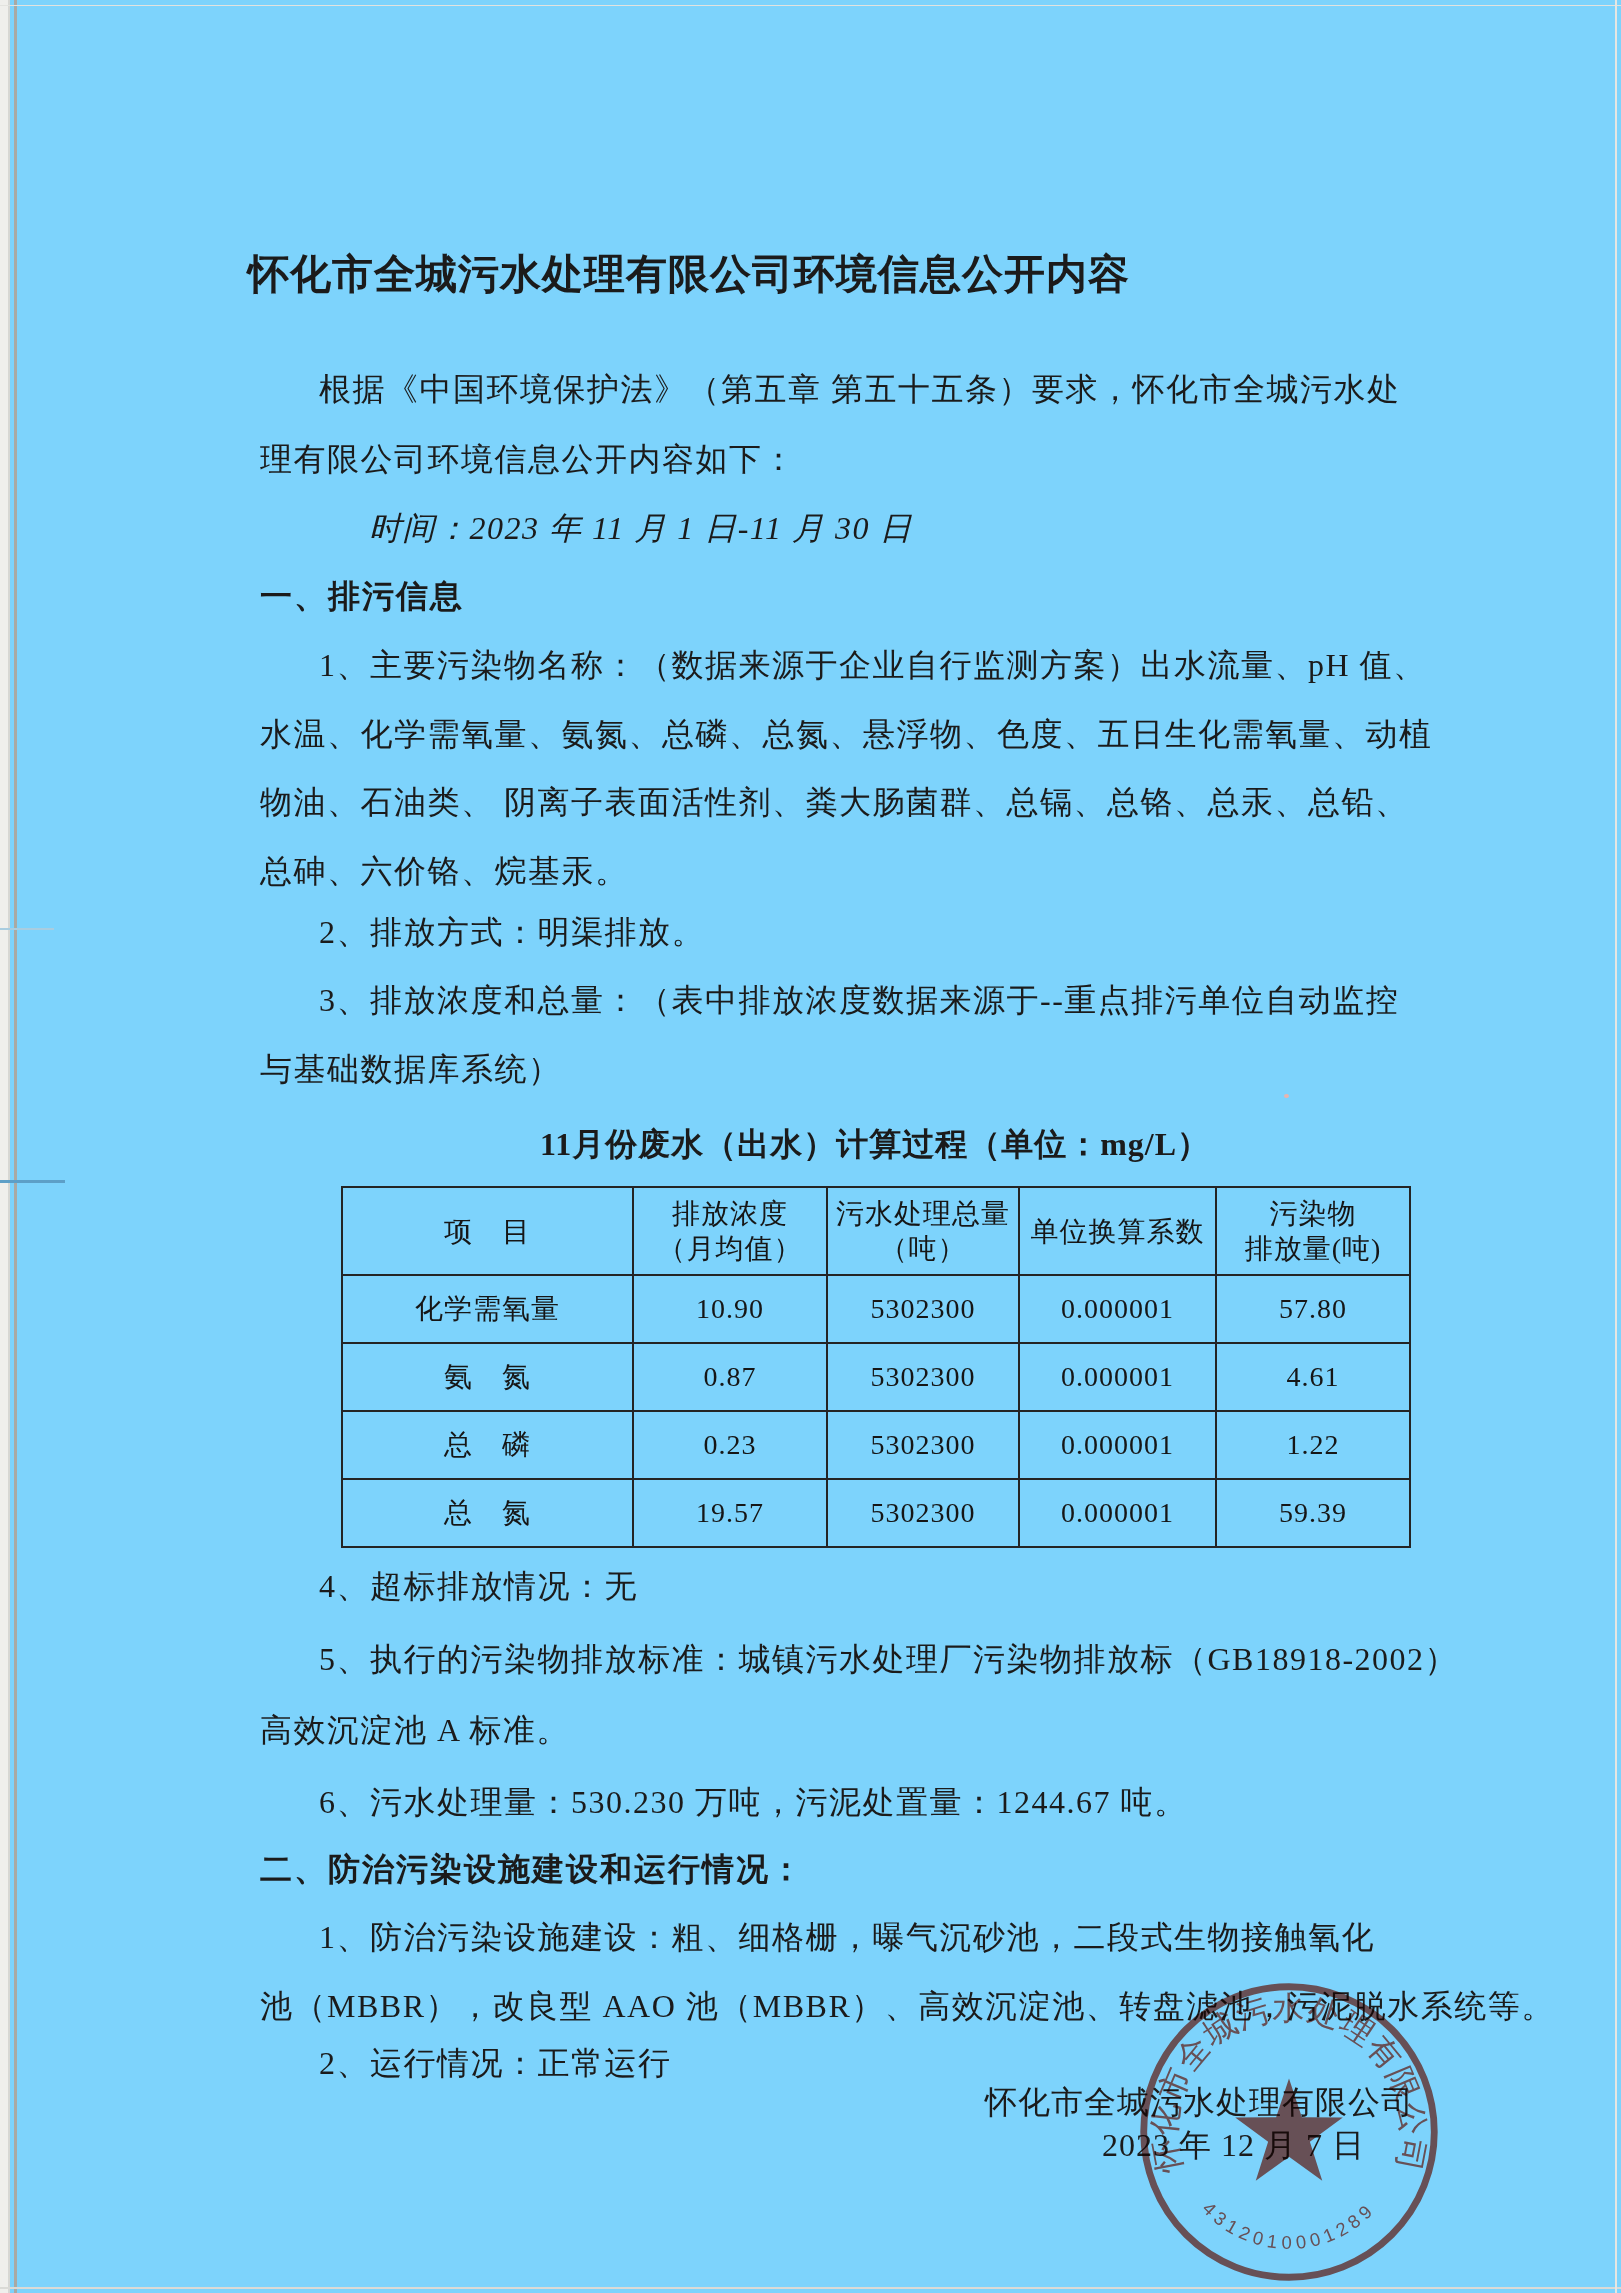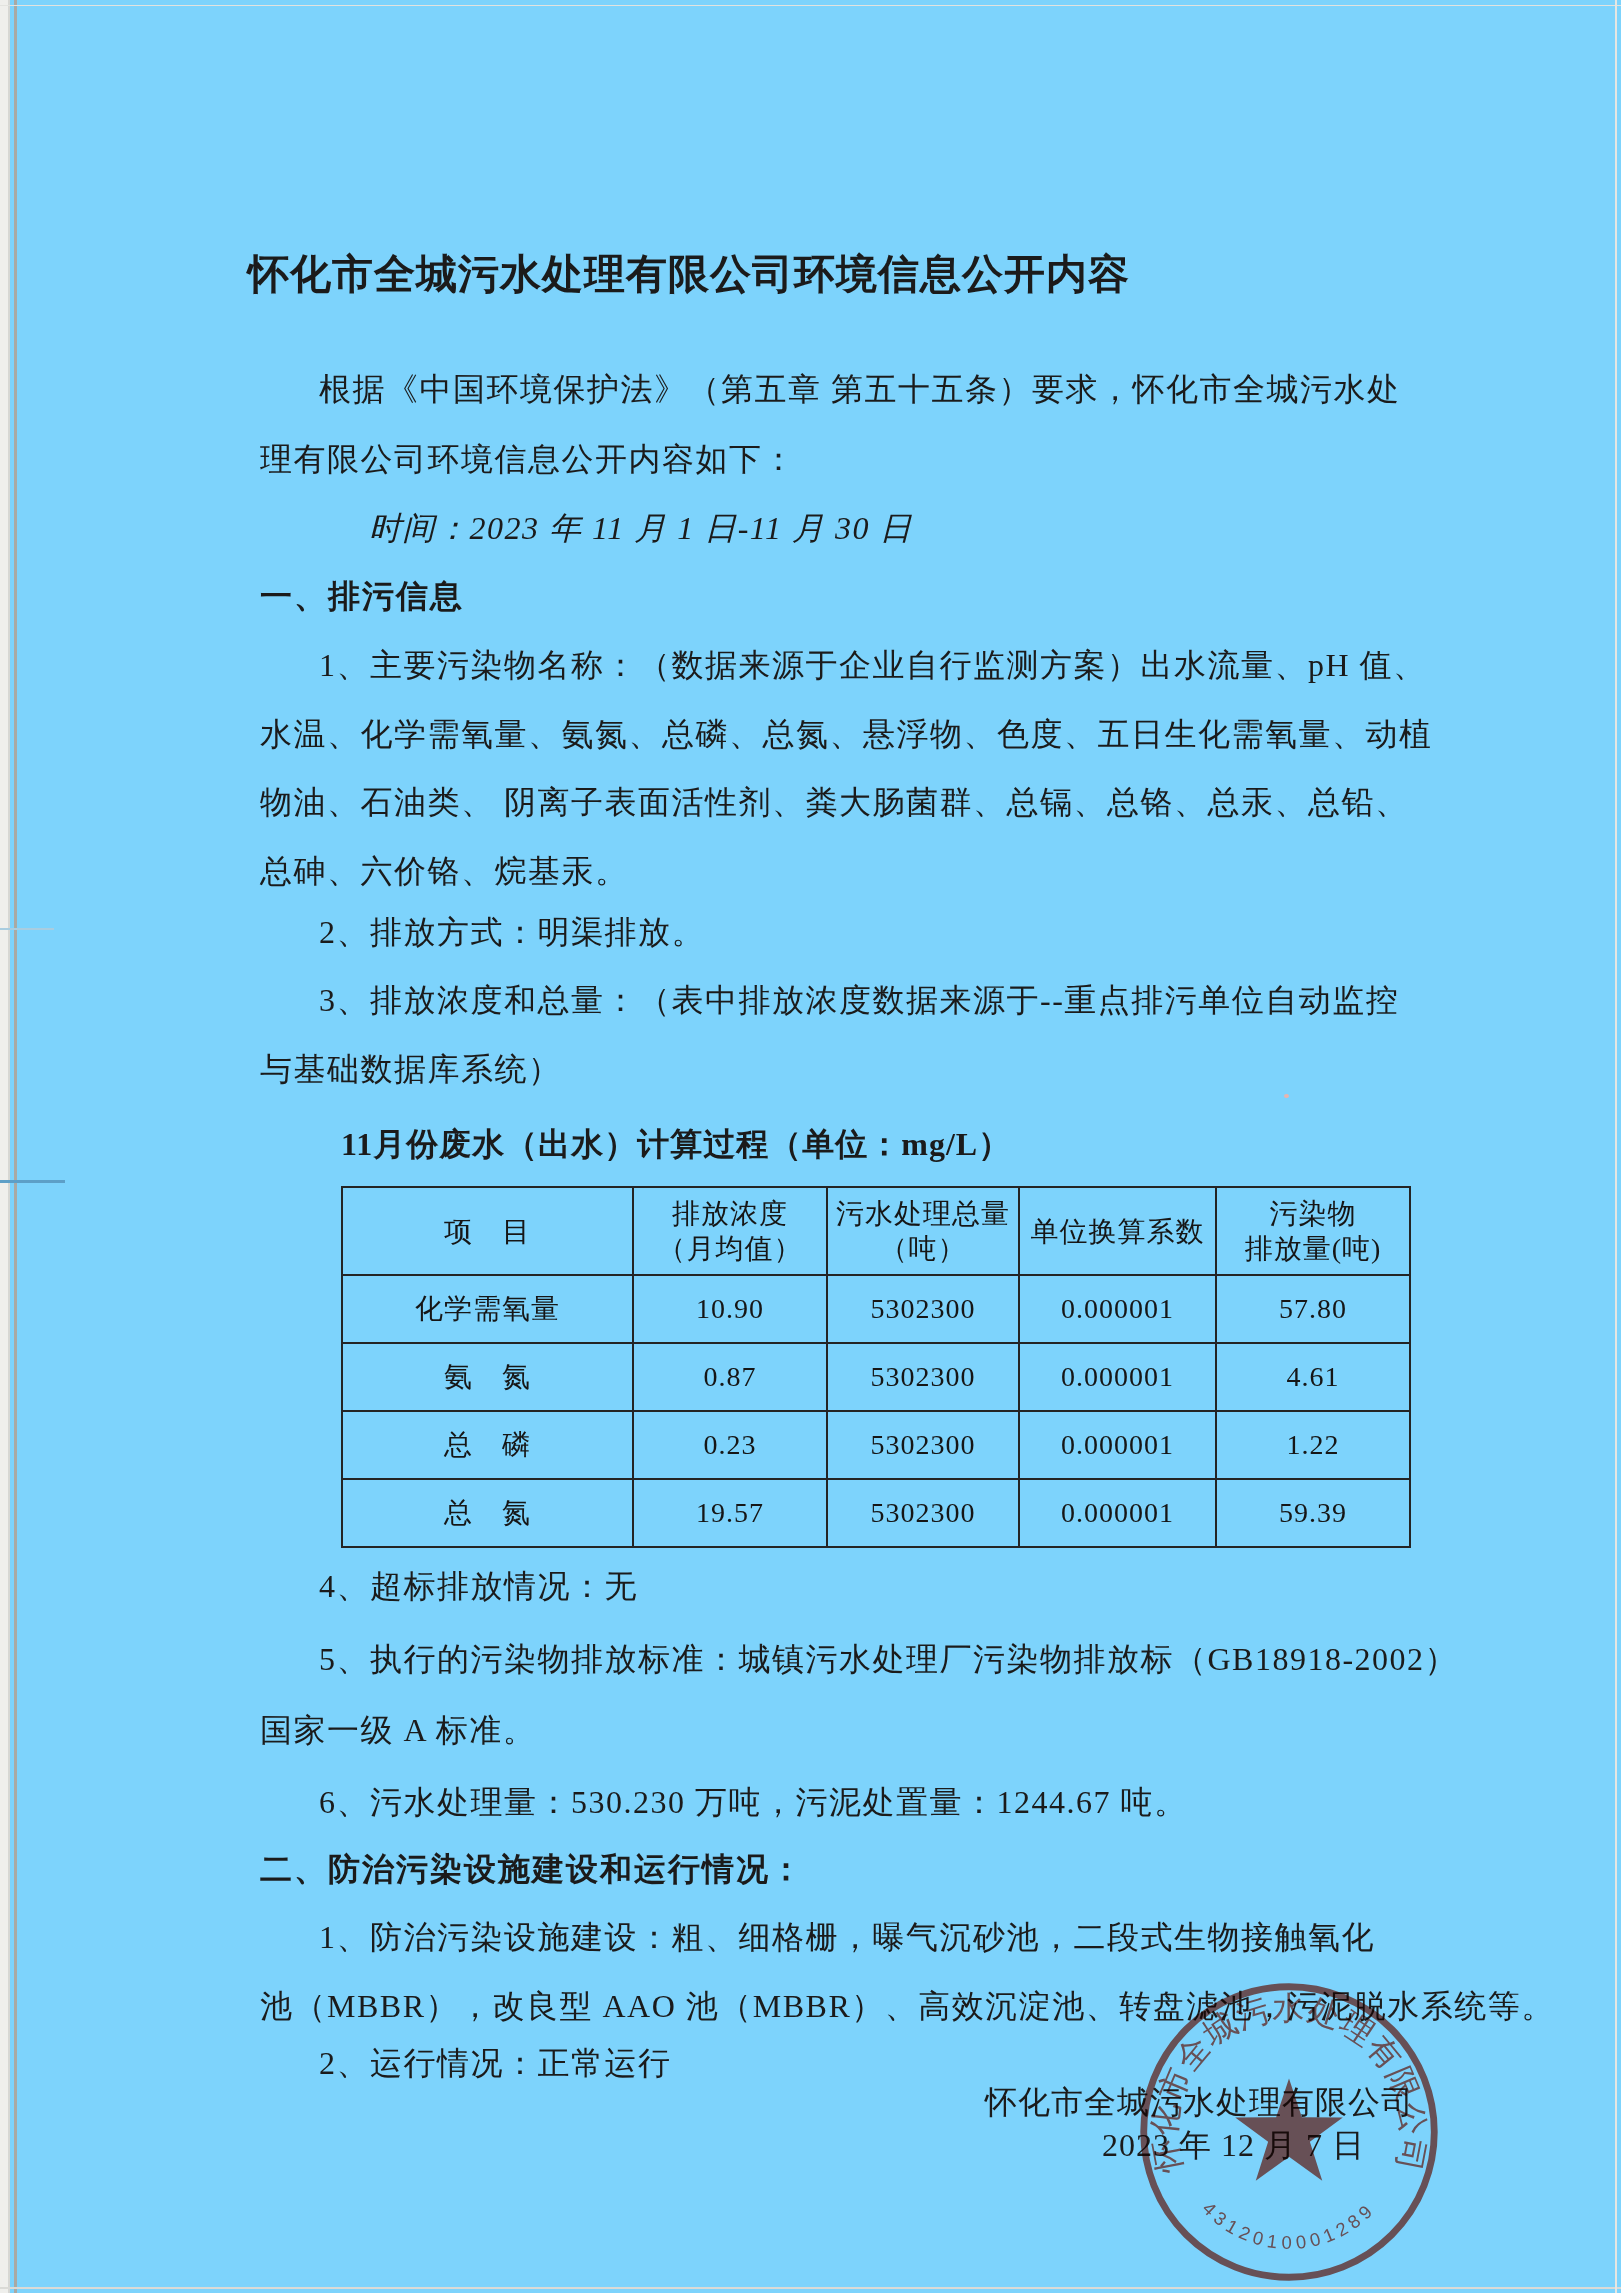--- a/index.html
+++ b/index.html
@@ -27,21 +27,21 @@
   .ind{left:319px;}
   .time{left:369px;font-style:italic;}
   .heading{font-family:"Liberation Sans","DejaVu Sans",sans-serif;font-weight:bold;letter-spacing:2px;}
   .doc-title{
     position:absolute;left:248px;top:247px;
     font-family:"Liberation Sans","DejaVu Sans",sans-serif;
     font-weight:bold;font-size:41px;letter-spacing:1px;white-space:pre;
   }
   .tbl-caption{
     position:absolute;left:341px;top:1123px;width:1068px;
-    font-size:32px;font-weight:600;letter-spacing:1px;white-space:pre;
+    text-align:center;font-size:32px;font-weight:600;letter-spacing:1px;white-space:pre;
   }
   table.etable{
     position:absolute;left:341px;top:1186px;
     border-collapse:collapse;table-layout:fixed;
     font-size:28px;color:#161616;
   }
   .etable td,.etable th{
     border:2.5px solid #242424;
     text-align:center;vertical-align:middle;
     font-weight:normal;padding:0;letter-spacing:1px;white-space:pre;
@@ -129,21 +129,21 @@
       <td>19.57</td>
       <td>5302300</td>
       <td>0.000001</td>
       <td>59.39</td>
     </tr>
   </tbody>
     </table>
 
   <div class="line ind" style="top:1567px">4、超标排放情况：无</div>
   <div class="line ind" style="top:1640px">5、执行的污染物排放标准：城镇污水处理厂污染物排放标（GB18918-2002）</div>
-  <div class="line m0" style="top:1711px">国家一级 A 标准。</div>
+  <div class="line m0" style="top:1711px">高效沉淀池 A 标准。</div>
   <div class="line ind" style="top:1783px">6、污水处理量：530.230 万吨，污泥处置量：1244.67 吨。</div>
 
   <div class="line m0 heading" style="top:1850px">二、防治污染设施建设和运行情况：</div>
   <div class="line ind" style="top:1918px">1、防治污染设施建设：粗、细格栅，曝气沉砂池，二段式生物接触氧化</div>
   <div class="line m0" style="top:1987px">池（MBBR），改良型 AAO 池（MBBR）、高效沉淀池、转盘滤池，污泥脱水系统等。</div>
   <div class="line ind" style="top:2044px">2、运行情况：正常运行</div>
 
   <div class="sig" style="left:985px;top:2081px">怀化市全城污水处理有限公司</div>
   <div class="sig" style="left:1102px;top:2124px">2023 年 12 月 7 日</div>
 

